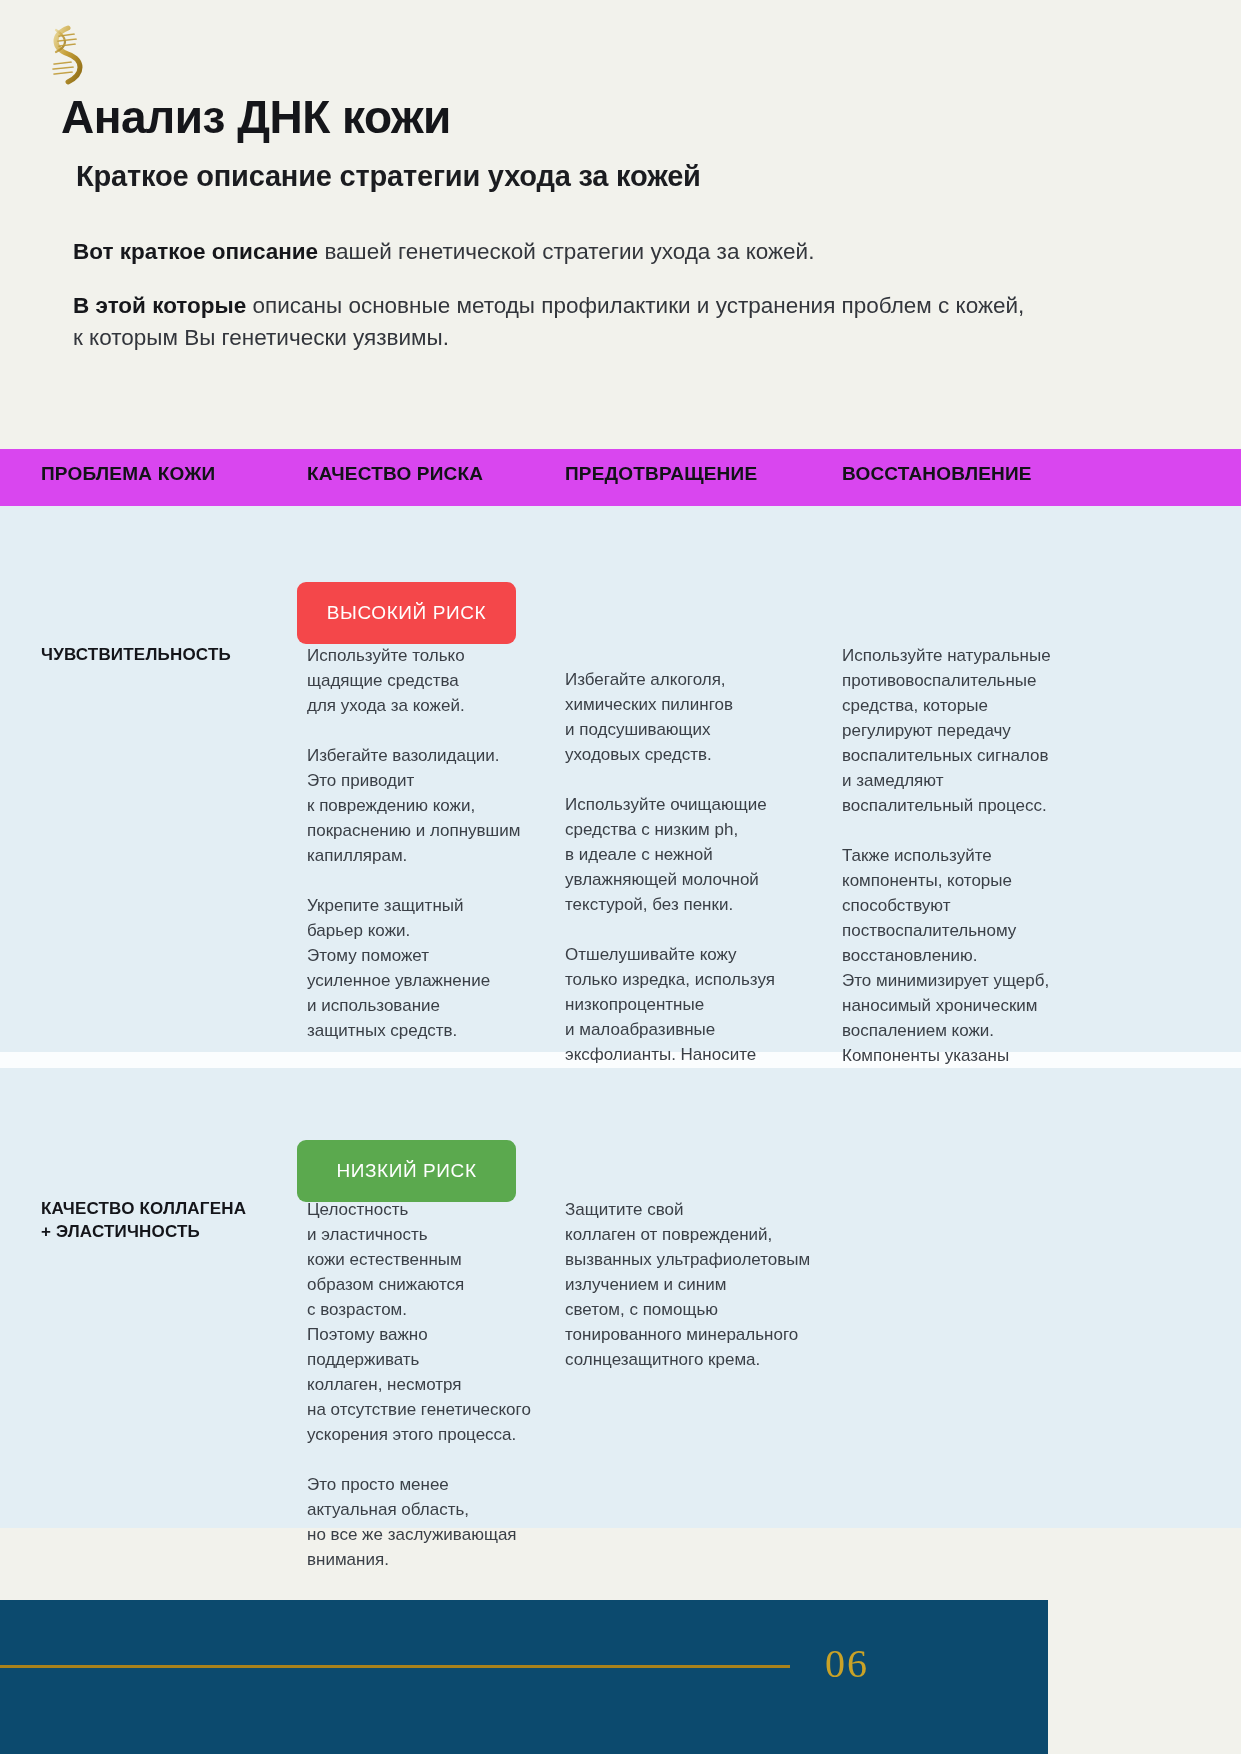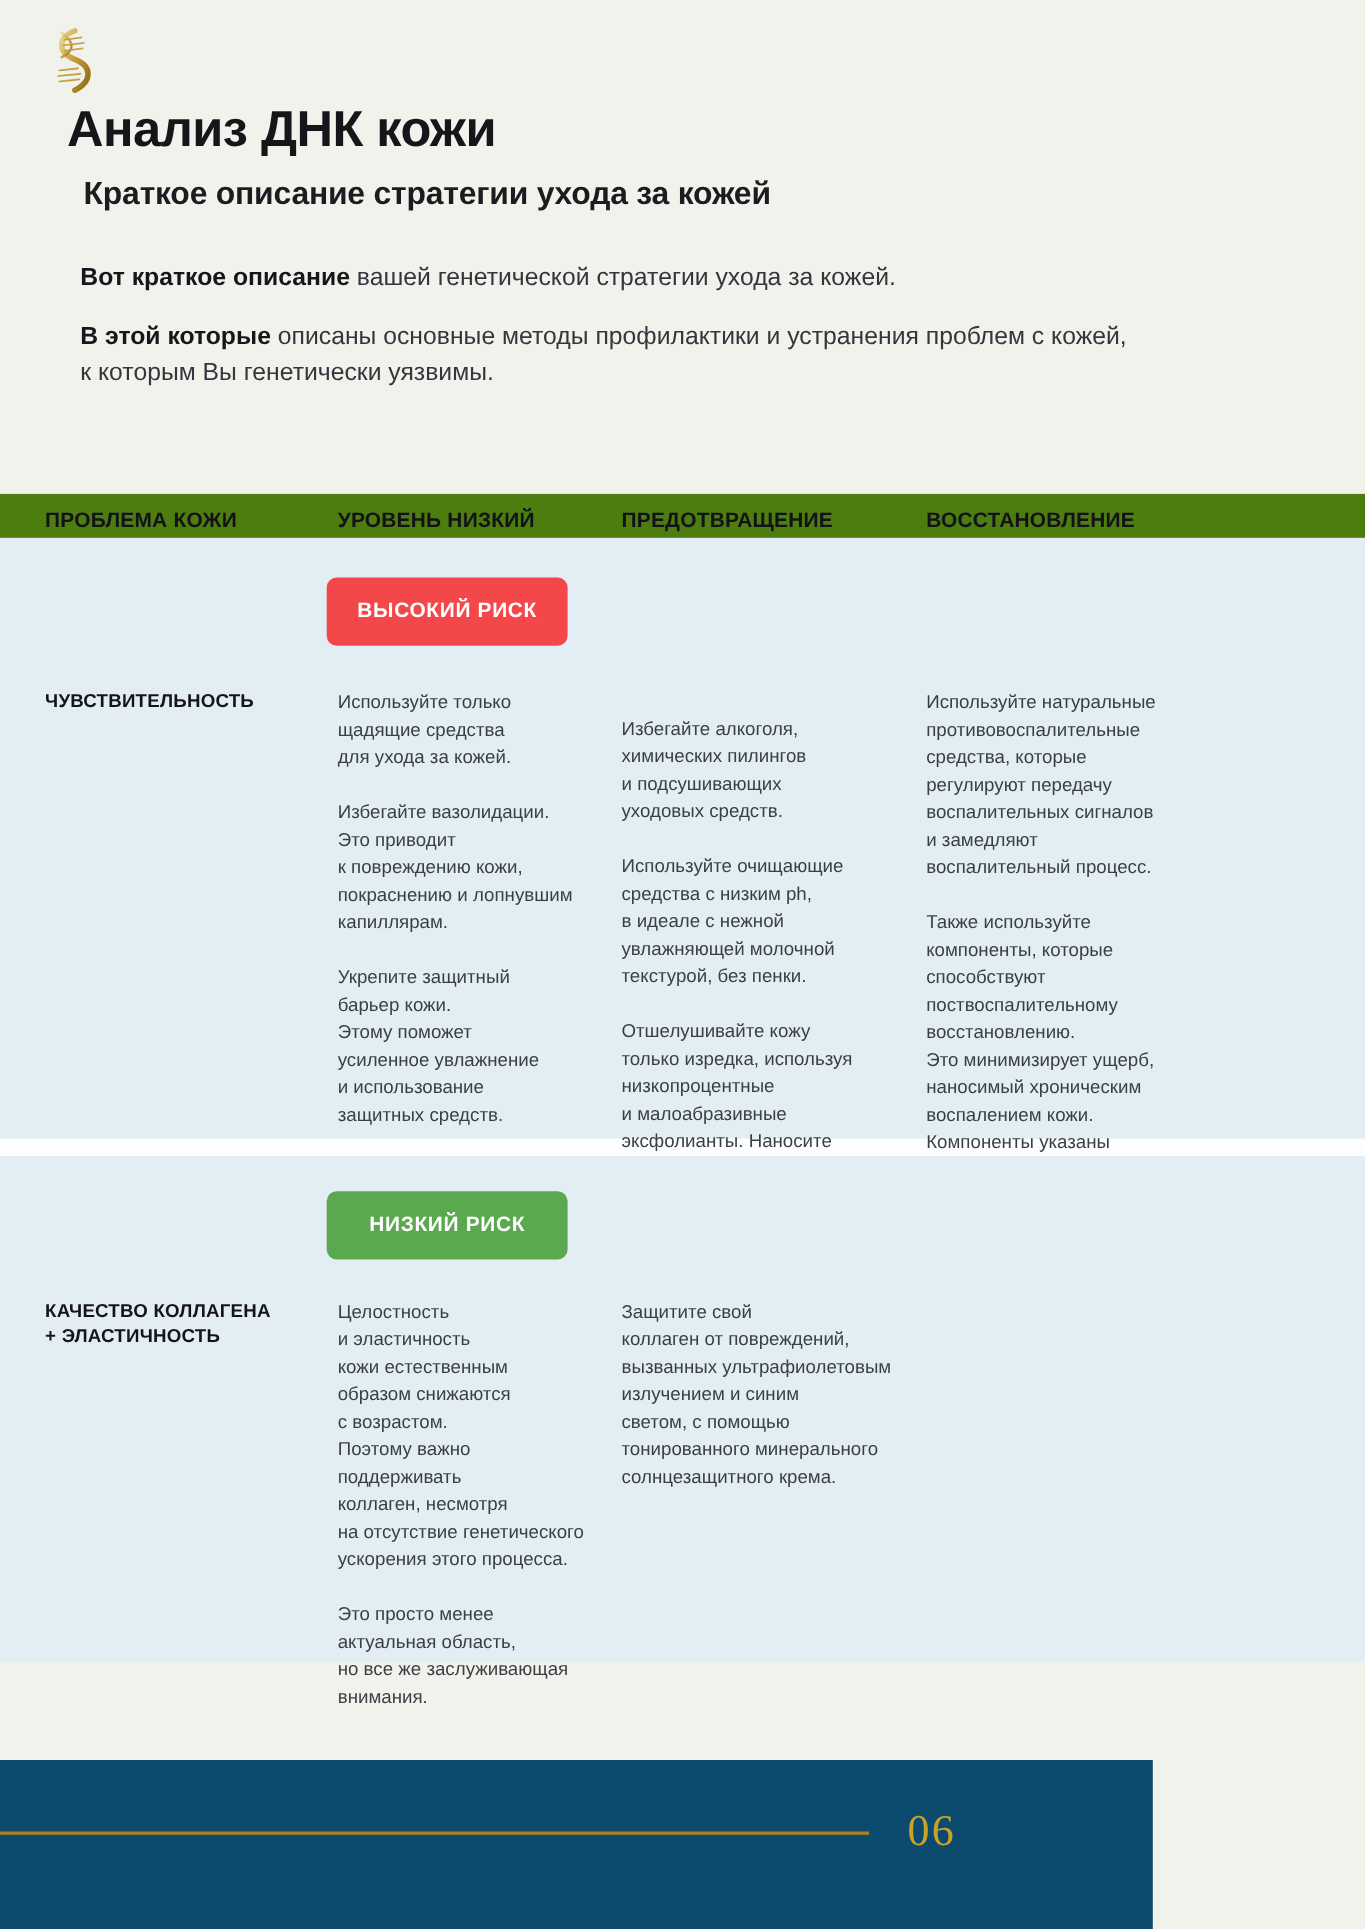--- a/index.html
+++ b/index.html
@@ -68,22 +68,22 @@
     font-weight: 400;
   }
   .intro p b {
     font-weight: 700;
     color: #16171b;
   }
 
   
   .table-head {
     position: relative;
-    background: #4d7c0f;
-    height: 40px;
+    background: #d946ef;
+    height: 57px;
   }
   .table-head .cols {
     position: relative;
     height: 57px;
   }
   .col-head {
     position: absolute;
     top: 14px;
     font-size: 19px;
     font-weight: 700;
@@ -108,26 +108,27 @@
   }
   .row-inner {
     position: relative;
     width: 1241px;
   }
   .badge {
     position: absolute;
     border-radius: 9px;
     color: #ffffff;
     font-size: 19px;
-    font-weight: 700;
+    font-weight: 400;
     letter-spacing: 0.6px;
     display: flex;
     align-items: center;
     justify-content: center;
     white-space: nowrap;
+    margin-top: 40px;
   }
   .badge.high {
     background: #f4474a;
     left: 297px;
     top: 36px;
     width: 219px;
     height: 62px;
   }
   .badge.low {
     background: #5ba94e;
@@ -228,21 +229,21 @@
 
   <div class="intro">
     <p><b>Вот краткое описание</b><span> вашей генетической стратегии ухода за кожей.</span></p>
     <p><b>В этой которые</b><span> описаны основные методы профилактики и устранения проблем с кожей, к которым Вы генетически уязвимы.</span></p>
   </div>
 </div>
 
 <div class="table-head">
   <div class="cols">
     <div class="col-head c1">ПРОБЛЕМА КОЖИ</div>
-    <div class="col-head c2">УРОВЕНЬ НИЗКИЙ</div>
+    <div class="col-head c2">КАЧЕСТВО РИСКА</div>
     <div class="col-head c3">ПРЕДОТВРАЩЕНИЕ</div>
     <div class="col-head c4">ВОССТАНОВЛЕНИЕ</div>
   </div>
 </div>
 
 <div class="risk-row r1" style="height:546px;">
   <div class="row-inner" style="height:546px;">
     <div class="badge high">ВЫСОКИЙ РИСК</div>
     <div class="cell label">ЧУВСТВИТЕЛЬНОСТЬ</div>
     <div class="cell c2">Используйте только

